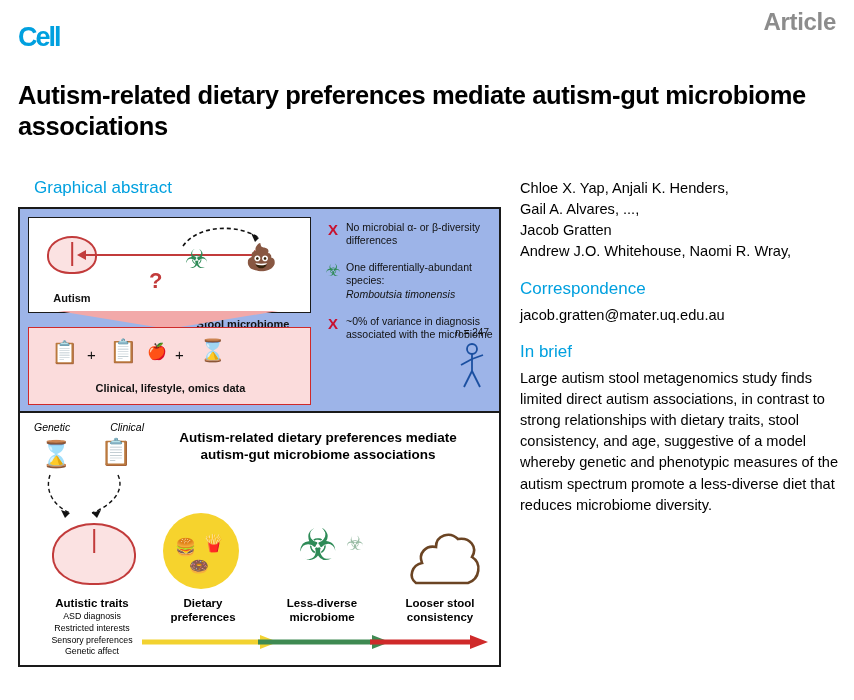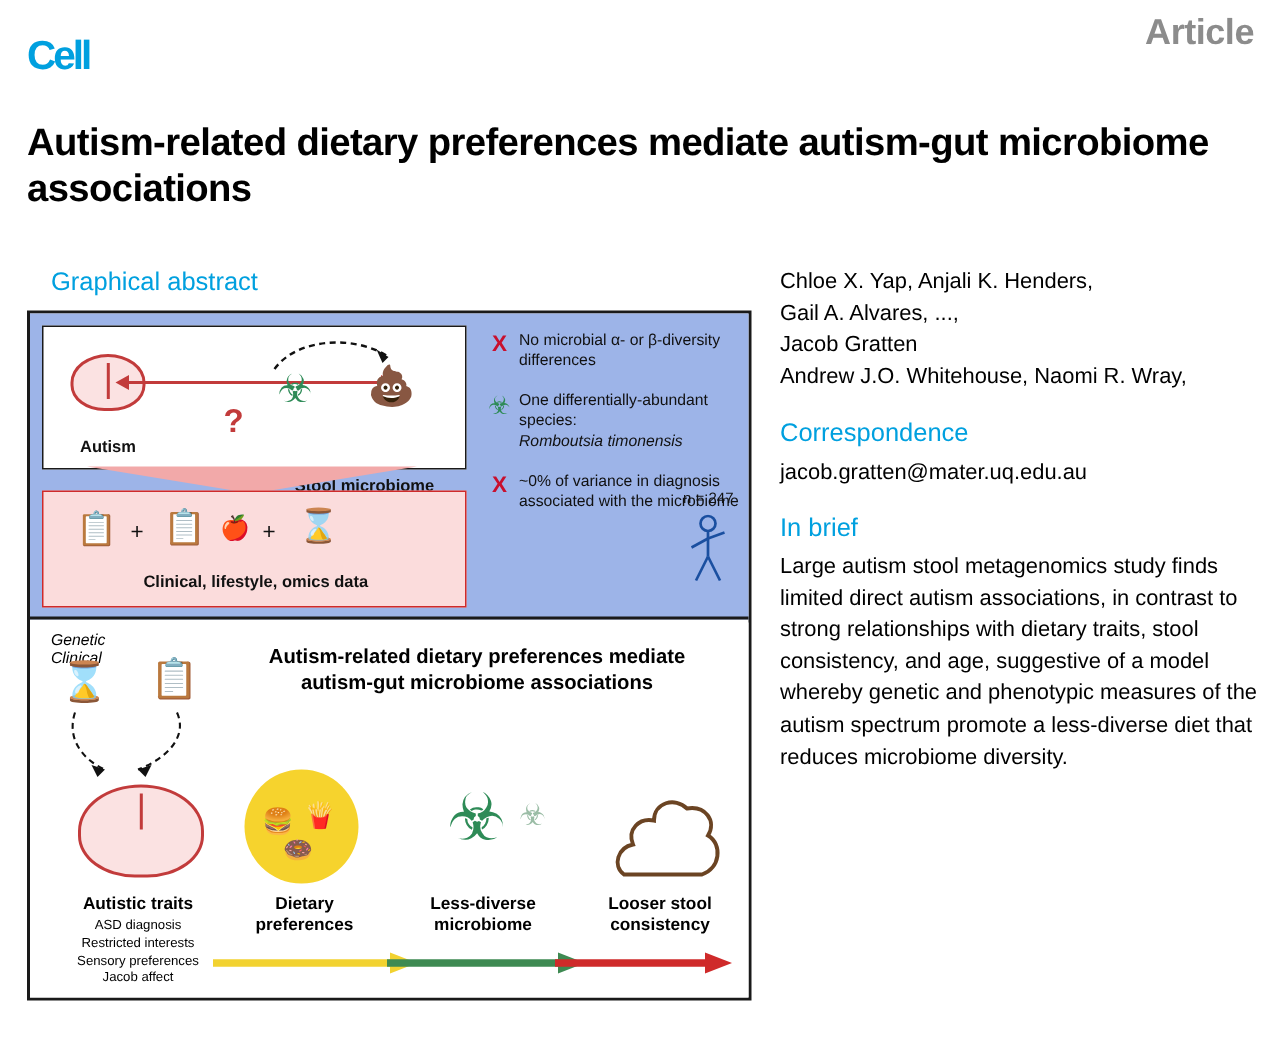--- a/index.html
+++ b/index.html
@@ -247,21 +247,20 @@
     line-height: 1.28;
   }
   .gc-labels {
     position: absolute;
     left: 14px; top: 6px;
     font-size: 10.5px;
     font-style: italic;
     width: 110px;
     display: flex;
     justify-content: space-between;
-    flex-direction: column;
   }
   .trait-col {
     position: absolute;
     text-align: center;
   }
   .trait-title {
     font-size: 11.5px;
     font-weight: bold;
     line-height: 1.2;
   }
@@ -413,21 +412,21 @@
 
       <svg style="position:absolute;left:386px;top:100px;" width="78" height="74">
         <path d="M10,68 C2,62 6,50 16,48 C12,38 20,30 30,32 C30,20 44,16 52,24 C64,22 72,32 66,42 C76,48 74,64 62,68 Z" fill="none" stroke="#6b4423" stroke-width="2.6"></path>
       </svg>
 
       <div class="trait-col" style="left:12px;top:182px;width:120px;">
         <div class="trait-title">Autistic traits</div>
         <div class="trait-sub">ASD diagnosis</div>
         <div class="trait-sub">Restricted interests</div>
         <div class="trait-sub">Sensory preferences</div>
-        <div class="trait-sub">Jacob affect</div>
+        <div class="trait-sub">Genetic affect</div>
       </div>
 
       <div class="trait-col" style="left:138px;top:182px;width:90px;">
         <div class="trait-title">Dietary preferences</div>
       </div>
 
       <div class="trait-col" style="left:248px;top:182px;width:108px;">
         <div class="trait-title">Less-diverse microbiome</div>
       </div>
 

